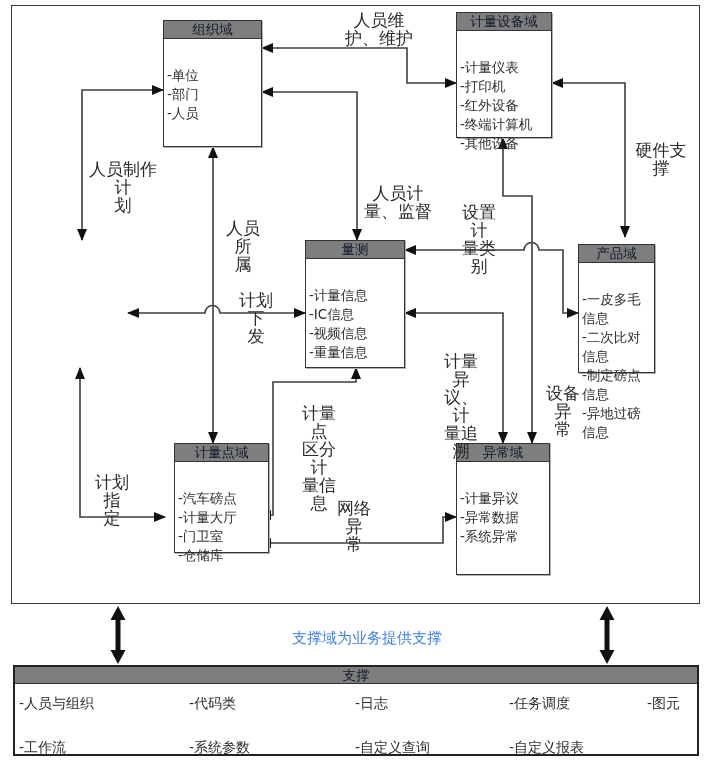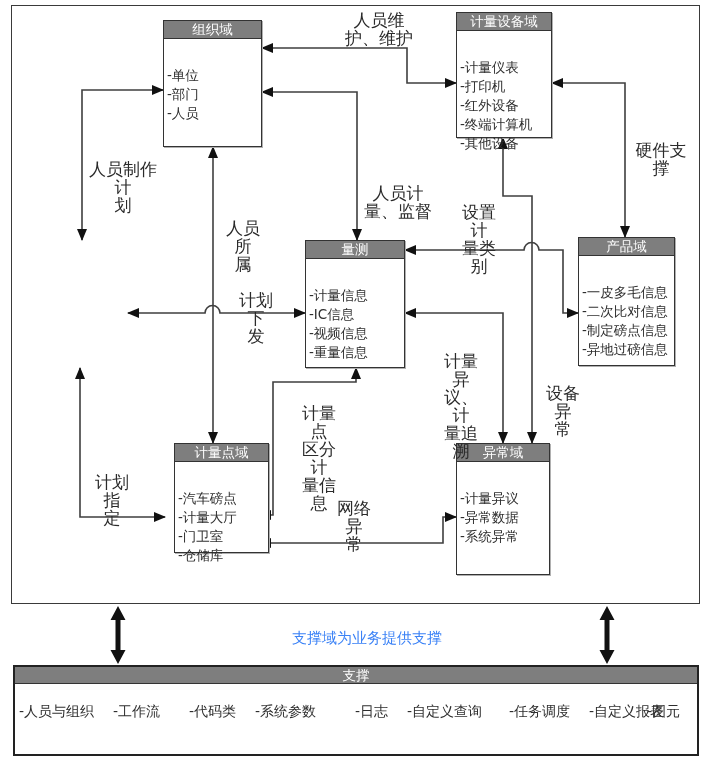--- a/index.html
+++ b/index.html
@@ -12,38 +12,38 @@
     position:absolute;left:11px;top:5px;width:687px;height:597px;
     border:1.5px solid #3a3a3a;z-index:0;background:transparent;
   }
   svg.wires{position:absolute;left:0;top:0;z-index:1;}
   .box{
     position:absolute;background:#ffffff;border:1.5px solid #333333;
     z-index:2;box-shadow:1px 1px 0 #b0b0b0;box-sizing:border-box;
   }
   .box-header{
     height:17px;line-height:17px;text-align:center;font-size:13.5px;
-    background:#7e7e7e;color:#ffffff;border-bottom:1.5px solid #333333;
+    background:#7e7e7e;color:#0f172a;border-bottom:1.5px solid #333333;
     overflow:hidden;white-space:nowrap;
   }
   .box-items{padding:6px 3px 0 3px;margin-top:21px;}
   .box-items.tight{padding-top:2px;}
   .box-item{font-size:13.5px;line-height:19px;color:#2e2e2e;}
   .box-item.wrap-6{width:86px;}
   .lbl{
     position:absolute;z-index:3;text-align:center;font-size:17px;
     line-height:18px;color:#2b2b2b;
   }
   .lbl span{display:block;}
   #support-box{
     position:absolute;left:13px;top:665px;width:686px;height:91px;
     border:2px solid #222222;background:#ffffff;z-index:2;box-sizing:border-box;
   }
   #support-box .box-header{height:16px;line-height:16px;border-bottom:1px solid #333;}
-  .support-col{position:absolute;top:24px;padding-top:12px;display:flex;flex-direction:row;gap:19px;}
+  .support-col{position:absolute;top:16px;padding-top:12px;display:flex;flex-direction:column;gap:28px;}
   .support-col .box-item{line-height:16px;font-size:14px;white-space:nowrap;}
   #support-caption{
     position:absolute;left:292px;top:629px;z-index:3;font-size:15px;color:#3b82f6;white-space:nowrap;
   }
 </style>
 </head>
 <body>
 
 <div id="canvas">
 
@@ -99,21 +99,21 @@
   <div class="box" style="left:305px;top:240px;width:100px;height:128px">
     <div class="box-header">量测</div>
     <div class="box-items">
       <div class="box-item">-计量信息</div>
       <div class="box-item">-IC信息</div>
       <div class="box-item">-视频信息</div>
       <div class="box-item">-重量信息</div>
     </div>
   </div>
 
-  <div class="box" style="left:578px;top:237px;width:97px;height:129px">
+  <div class="box" style="left:578px;top:244px;width:77px;height:129px">
     <div class="box-header">产品域</div>
     <div class="box-items">
       <div class="box-item">-一皮多毛信息</div>
       <div class="box-item">-二次比对信息</div>
       <div class="box-item">-制定磅点信息</div>
       <div class="box-item">-异地过磅信息</div>
     </div>
   </div>
 
   <div class="box" style="left:174px;top:443px;width:95px;height:110px">

